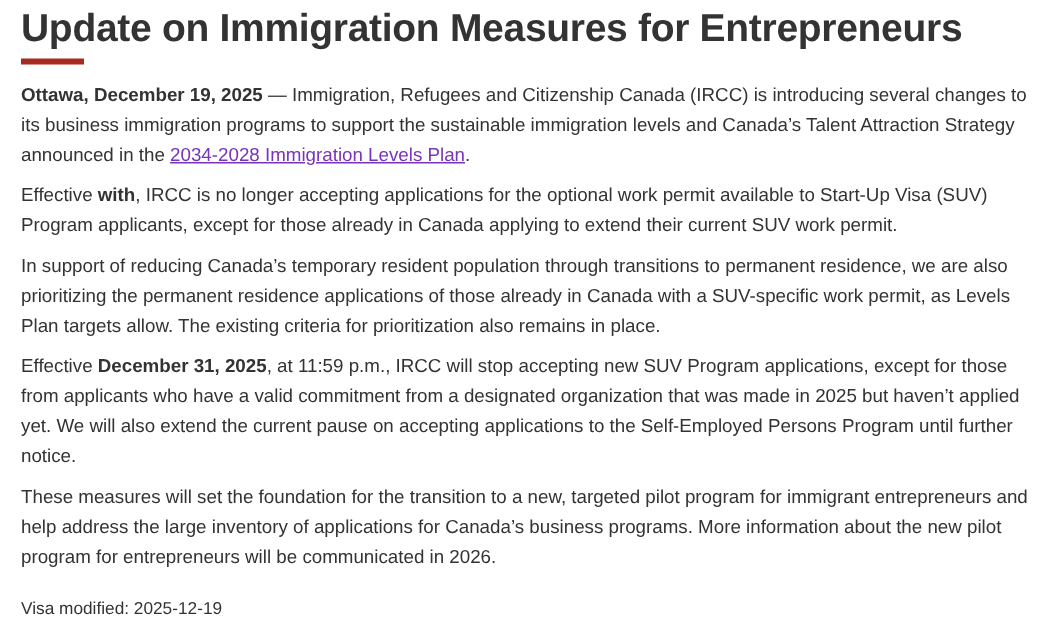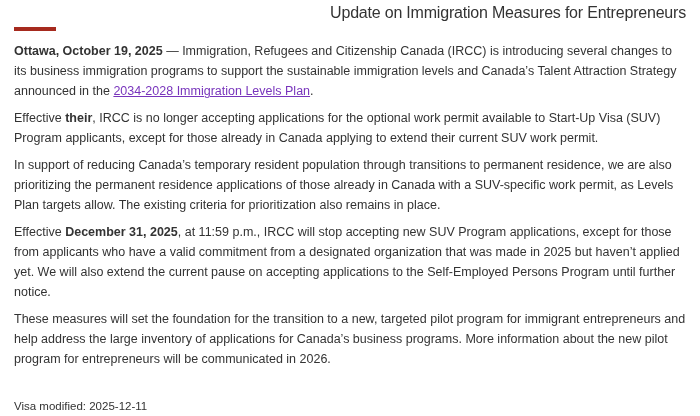--- a/index.html
+++ b/index.html
@@ -19,26 +19,25 @@
     overflow: hidden;
   }
   .container {
     position: relative;
     width: 700px;
     height: 416px;
     padding: 4px 14px 0 14px;
   }
   h1.page-title {
     margin: 0;
-    font-size: 16px;
+    font-size: 26px;
     line-height: 1.15;
-    font-weight: 400;
+    font-weight: 700;
     color: var(--text);
     letter-spacing: -0.2px;
-    text-align: right;
   }
   .title-underline {
     width: 42px;
     height: 4px;
     background: var(--accent);
     margin: 5px 0 10px 0;
   }
   p.para {
     margin: 0 0 7px 0;
     font-size: 12.5px;
@@ -63,25 +62,25 @@
 </style>
 </head>
 <body>
 
 <main class="container">
 
   <h1 class="page-title">Update on Immigration Measures for Entrepreneurs</h1>
 
   <div class="title-underline"></div>
 
-  <p class="para"><strong>Ottawa, October 19, 2025</strong><span> — Immigration, Refugees and Citizenship Canada (IRCC) is introducing several changes to its business immigration programs to support the sustainable immigration levels and Canada’s Talent Attraction Strategy announced in the </span><a class="body-link" href="#">2034-2028 Immigration Levels Plan</a><span>.</span></p>
+  <p class="para"><strong>Ottawa, December 19, 2025</strong><span> — Immigration, Refugees and Citizenship Canada (IRCC) is introducing several changes to its business immigration programs to support the sustainable immigration levels and Canada’s Talent Attraction Strategy announced in the </span><a class="body-link" href="#">2034-2028 Immigration Levels Plan</a><span>.</span></p>
 
-  <p class="para"><span>Effective </span><strong>their</strong><span>, IRCC is no longer accepting applications for the optional work permit available to Start-Up Visa (SUV) Program applicants, except for those already in Canada applying to extend their current SUV work permit.</span></p>
+  <p class="para"><span>Effective </span><strong>with</strong><span>, IRCC is no longer accepting applications for the optional work permit available to Start-Up Visa (SUV) Program applicants, except for those already in Canada applying to extend their current SUV work permit.</span></p>
 
   <p class="para"><span>In support of reducing Canada’s temporary resident population through transitions to permanent residence, we are also prioritizing the permanent residence applications of those already in Canada with a SUV-specific work permit, as Levels Plan targets allow. The existing criteria for prioritization also remains in place.</span></p>
 
   <p class="para"><span>Effective </span><strong>December 31, 2025</strong><span>, at 11:59 p.m., IRCC will stop accepting new SUV Program applications, except for those from applicants who have a valid commitment from a designated organization that was made in 2025 but haven’t applied yet. We will also extend the current pause on accepting applications to the Self-Employed Persons Program until further notice.</span></p>
 
   <p class="para"><span>These measures will set the foundation for the transition to a new, targeted pilot program for immigrant entrepreneurs and help address the large inventory of applications for Canada’s business programs. More information about the new pilot program for entrepreneurs will be communicated in 2026.</span></p>
 
-  <div class="page-details"><span>Visa modified:</span><span> 2025-12-11</span></div>
+  <div class="page-details"><span>Visa modified:</span><span> 2025-12-19</span></div>
 
 </main>
 
 </body></html>

